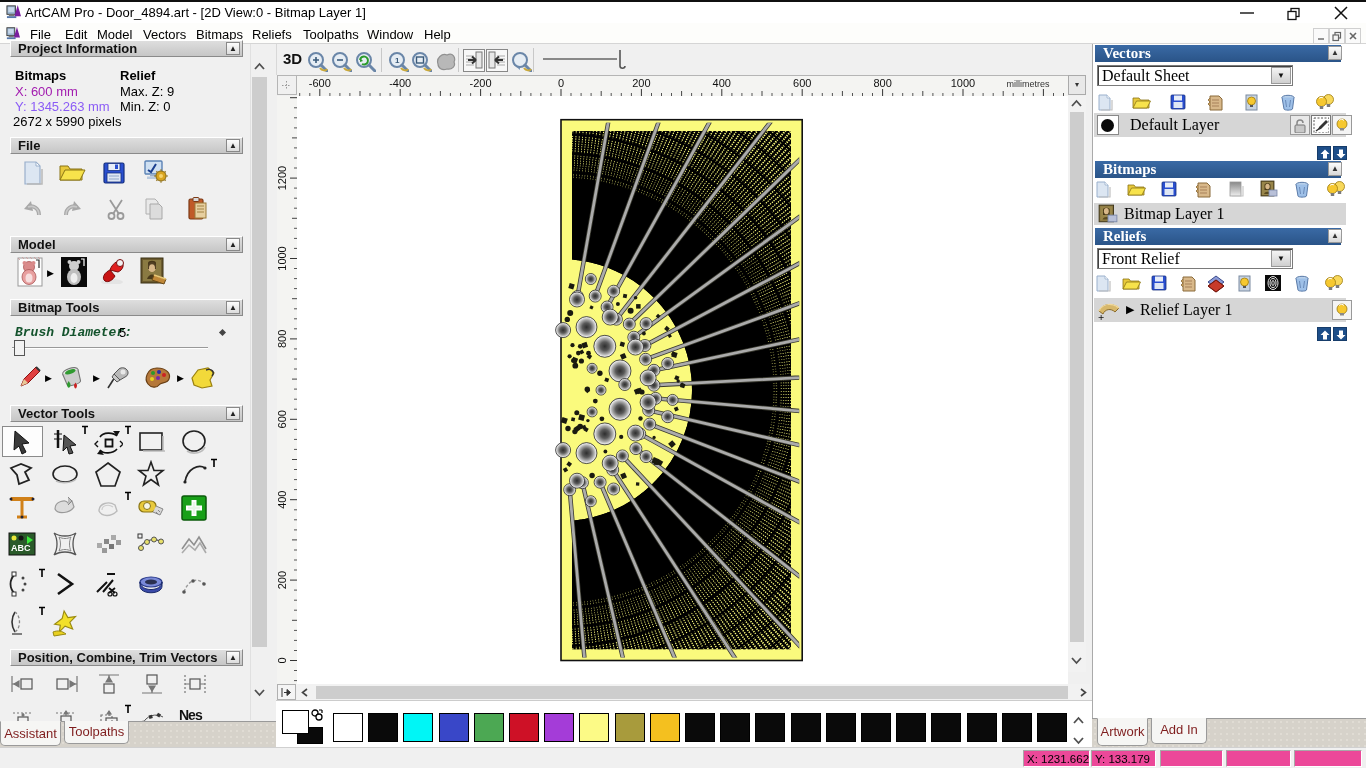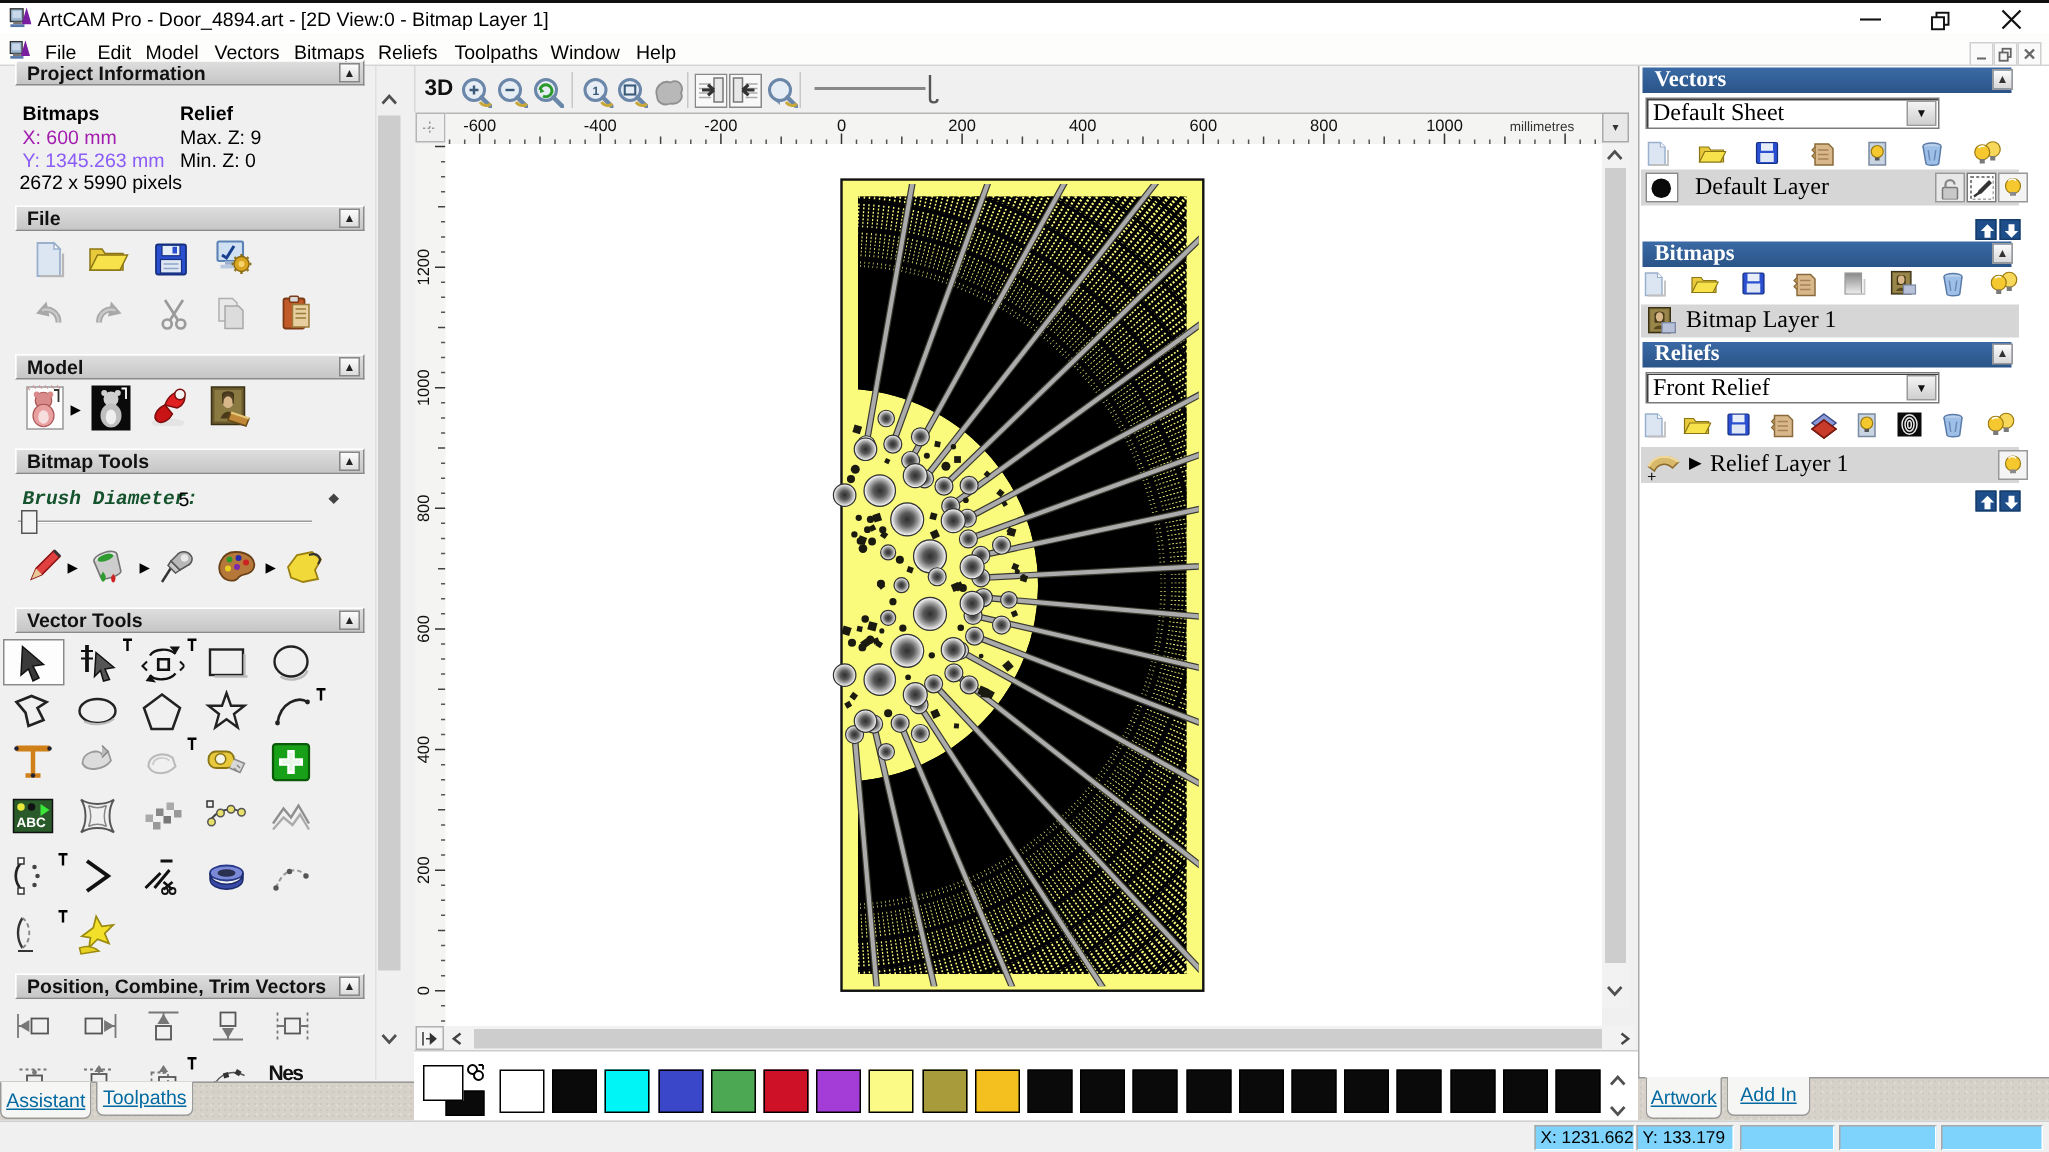--- a/index.html
+++ b/index.html
@@ -7,22 +7,22 @@
 .abs{position:absolute;}
 .hdrbar{position:absolute;left:10px;width:233px;height:17px;background:linear-gradient(#dedede,#c6c6c6);border-top:1px solid #fff;border-left:1px solid #fff;border-bottom:1px solid #8a8a8a;border-right:1px solid #8a8a8a;font-weight:bold;font-size:13px;color:#111;padding-left:7px;line-height:15px;}
 .hdrbtn{position:absolute;right:2px;top:1px;width:14px;height:13px;background:linear-gradient(#fcfcfc,#dcdcdc);border:1px solid #888;font-size:8px;line-height:11px;text-align:center;color:#222;}
 .bluebar{position:absolute;left:1095px;width:246px;height:17px;background:linear-gradient(#3a6aa5,#2a5488);color:#fff;font-family:"Liberation Serif",serif;font-weight:bold;font-size:15px;line-height:16px;padding-left:8px;}
 .bluebtn{position:absolute;width:14px;height:14px;background:linear-gradient(#fcfcfc,#d8d8d8);border:1px solid #999;font-size:8px;line-height:12px;text-align:center;color:#333;}
 .ddrop{position:absolute;left:1097px;width:196px;height:21px;background:#fff;border:1px solid #7a7a7a;box-shadow:inset 1px 1px 0 #404040;font-family:"Liberation Serif",serif;font-size:16px;line-height:19px;padding-left:4px;color:#000;}
 .ddbtn{position:absolute;right:1px;top:1px;width:20px;height:17px;background:linear-gradient(#f4f4f4,#cfcfcf);border:1px solid #999;text-align:center;font-size:8px;line-height:15px;color:#111;}
 .layerrow{position:absolute;left:1094px;width:252px;background:#d6d6d6;font-family:"Liberation Serif",serif;font-size:16px;color:#000;}
 .udbtn{position:absolute;width:14px;height:14px;background:#1d4e89;border:1px solid #163c6a;}
 .udbtn svg{position:absolute;left:1px;top:1px;}
-.tab{position:absolute;background:#f6f6f4;border:1px solid #9a9a9a;border-top:none;border-radius:0 0 5px 5px;font-size:13px;color:#0369a1;text-align:center;text-decoration:underline;}
-.sbox{position:absolute;top:750px;height:17px;border-top:1px solid #a8a8a8;border-left:1px solid #a8a8a8;border-bottom:1px solid #fff;border-right:1px solid #fff;font-size:11.5px;line-height:16px;padding-left:3px;color:#000;background:#7dd3fc;white-space:nowrap;overflow:hidden;}
+.tab{position:absolute;background:#f6f6f4;border:1px solid #9a9a9a;border-top:none;border-radius:0 0 5px 5px;font-size:13px;color:#7f1d1d;text-align:center;}
+.sbox{position:absolute;top:750px;height:17px;border-top:1px solid #a8a8a8;border-left:1px solid #a8a8a8;border-bottom:1px solid #fff;border-right:1px solid #fff;font-size:11.5px;line-height:16px;padding-left:3px;color:#000;background:#ec4899;white-space:nowrap;overflow:hidden;}
 </style></head>
 <body>
 <div class="abs" style="left:0;top:0;width:1366px;height:2px;background:#101010;"></div>
 <div class="abs" style="left:0;top:2px;width:1366px;height:21px;background:#ffffff;"></div>
 <svg class="abs" style="left:6px;top:4px" width="15" height="15" viewBox="0 0 16 16">
 <rect x="1" y="2" width="9" height="9" fill="#9db8d2" stroke="#333" stroke-width="1"></rect>
 <rect x="2.5" y="3.5" width="6" height="5" fill="#c8d8ea"></rect>
 <rect x="3" y="11" width="6" height="2" fill="#777"></rect>
 <rect x="1" y="13" width="10" height="2" fill="#5577aa"></rect>
 <path d="M9 13 L12.5 1 L16 13 Z" fill="#7a1fa0"></path>

